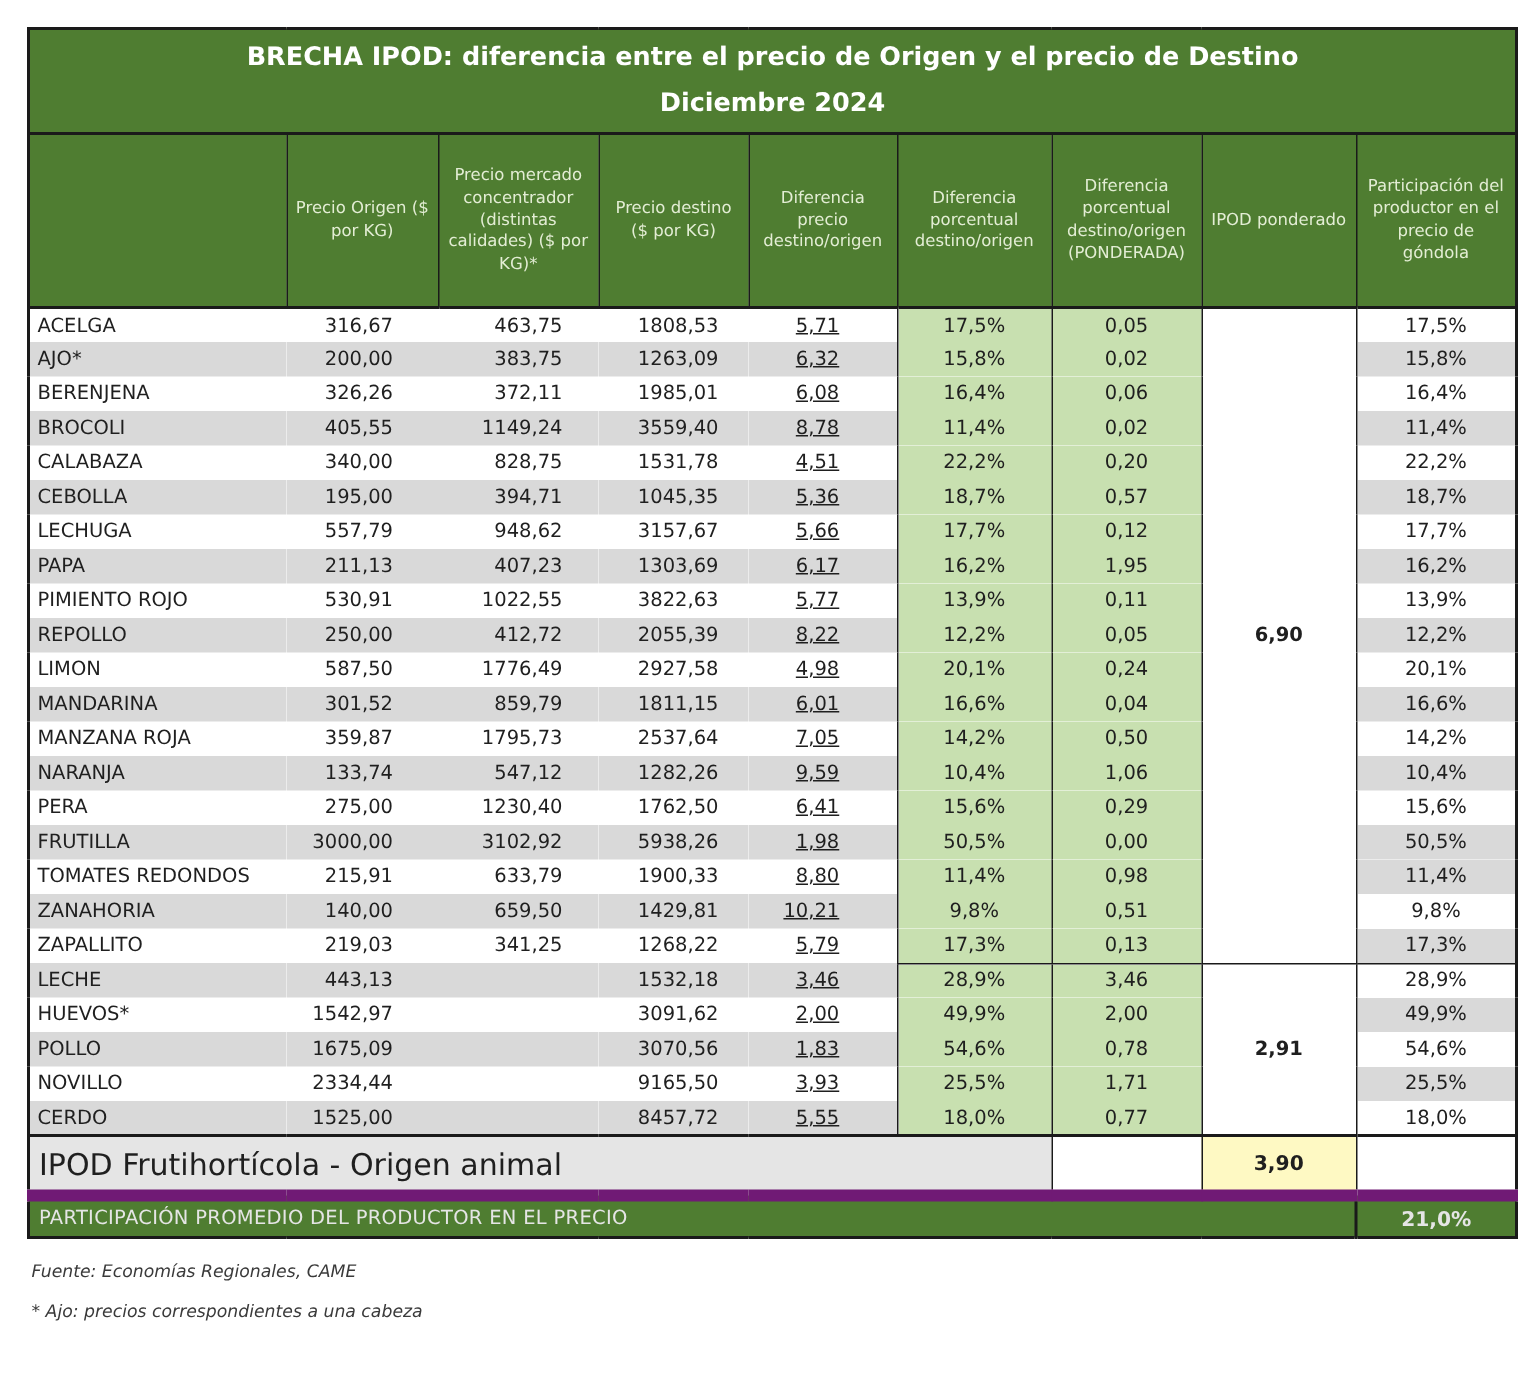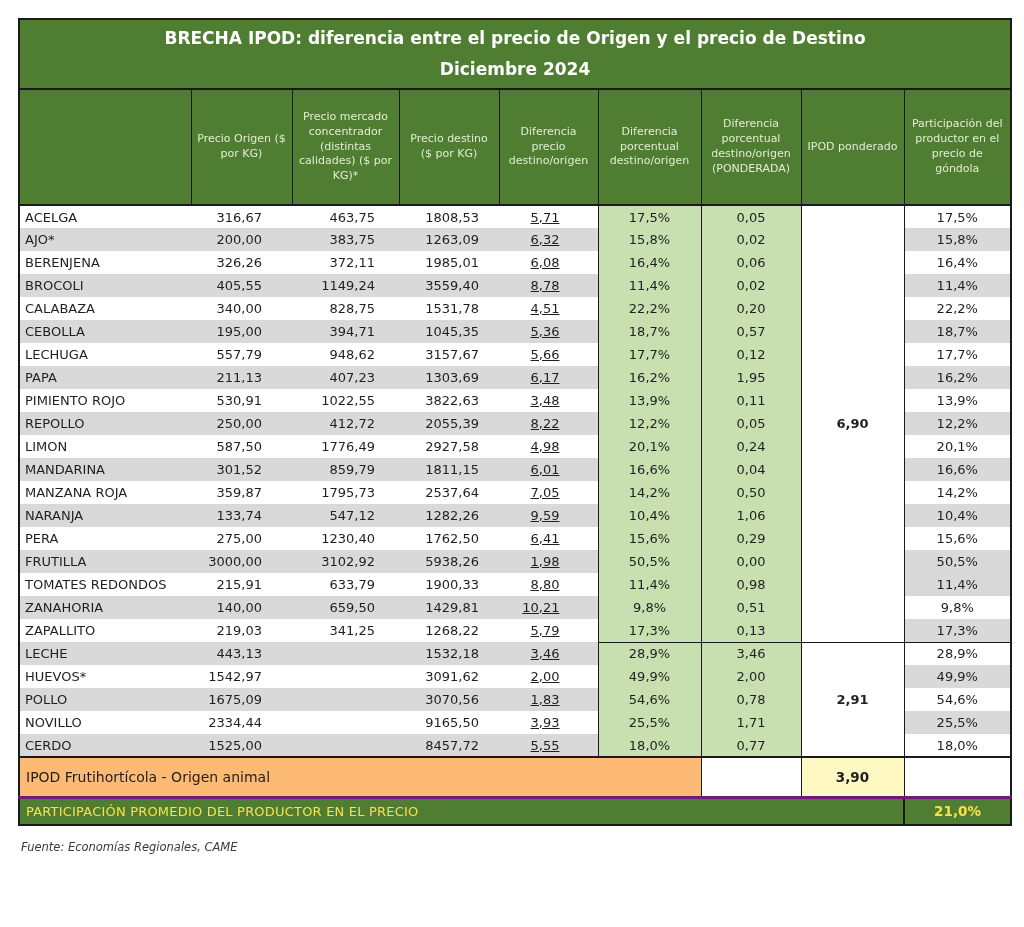--- a/index.html
+++ b/index.html
@@ -80,33 +80,33 @@
   td.part { text-align: center; border-left: 1.5px solid #1a1a1a; }
   td.g { background: #d9d9d9; }
   td.w { background: #ffffff; }
   tr.group-end td.pct, tr.group-end td.pond, tr.group-end td.part {
     border-bottom: 1.5px solid #1a1a1a;
   }
 
   
   tr.summary-row { height: 40px; }
   tr.summary-row td { border-top: 2px solid #1a1a1a; vertical-align: middle; }
-  td.sum-label { font-size: 14px; padding-left: 6px; background:#fdba74; }
+  td.sum-label { font-size: 20px; padding-left: 6px; background:#e5e5e5; }
   td.sum-empty { border-left: 1.5px solid #1a1a1a; background:#fff; }
   td.sum-ipod {
     border-left: 1.5px solid #1a1a1a; border-right: 1.5px solid #1a1a1a;
     text-align: center; font-weight: bold; font-size: 13.5px; background:#fef9c3;
   }
 
   
   tr.part-row { height: 28px; }
   tr.part-row td {
     background: #4f7d31;
-    color: #fde047;
-    border-top: 3px solid #701a75;
+    color: #e5e5e5;
+    border-top: 8px solid #701a75;
     vertical-align: middle;
   }
   td.part-label { font-size: 13px; padding-left: 6px; letter-spacing: 0.2px; }
   td.part-value {
     text-align: center; font-weight: bold; font-size: 13.5px;
     border-left: 2px solid #1a1a1a;
   }
 
   
   .footnotes { margin-top: 14px; padding-left: 3px; }
@@ -232,21 +232,21 @@
         <td class="n n5 g">6,17</td>
         <td class="pct">16,2%</td>
         <td class="pond">1,95</td>
         <td class="part g">16,2%</td>
       </tr>
       <tr class="data-row">
         <td class="prod w">PIMIENTO ROJO</td>
         <td class="n n2 w">530,91</td>
         <td class="n n3 w">1022,55</td>
         <td class="n n4 w">3822,63</td>
-        <td class="n n5 w">3,48</td>
+        <td class="n n5 w">5,77</td>
         <td class="pct">13,9%</td>
         <td class="pond">0,11</td>
         <td class="part w">13,9%</td>
       </tr>
       <tr class="data-row">
         <td class="prod g">REPOLLO</td>
         <td class="n n2 g">250,00</td>
         <td class="n n3 g">412,72</td>
         <td class="n n4 g">2055,39</td>
         <td class="n n5 g">8,22</td>
@@ -405,13 +405,14 @@
     </tr>
     <tr class="part-row">
       <td class="part-label" colspan="8">PARTICIPACIÓN PROMEDIO DEL PRODUCTOR EN EL PRECIO</td>
       <td class="part-value">21,0%</td>
     </tr>
   </tbody>
 </table>
 
 <div class="footnotes">
   <div class="footnote">Fuente: Economías Regionales, CAME</div>
+  <div class="footnote">* Ajo: precios correspondientes a una cabeza</div>
 </div>
 
 </body></html>

